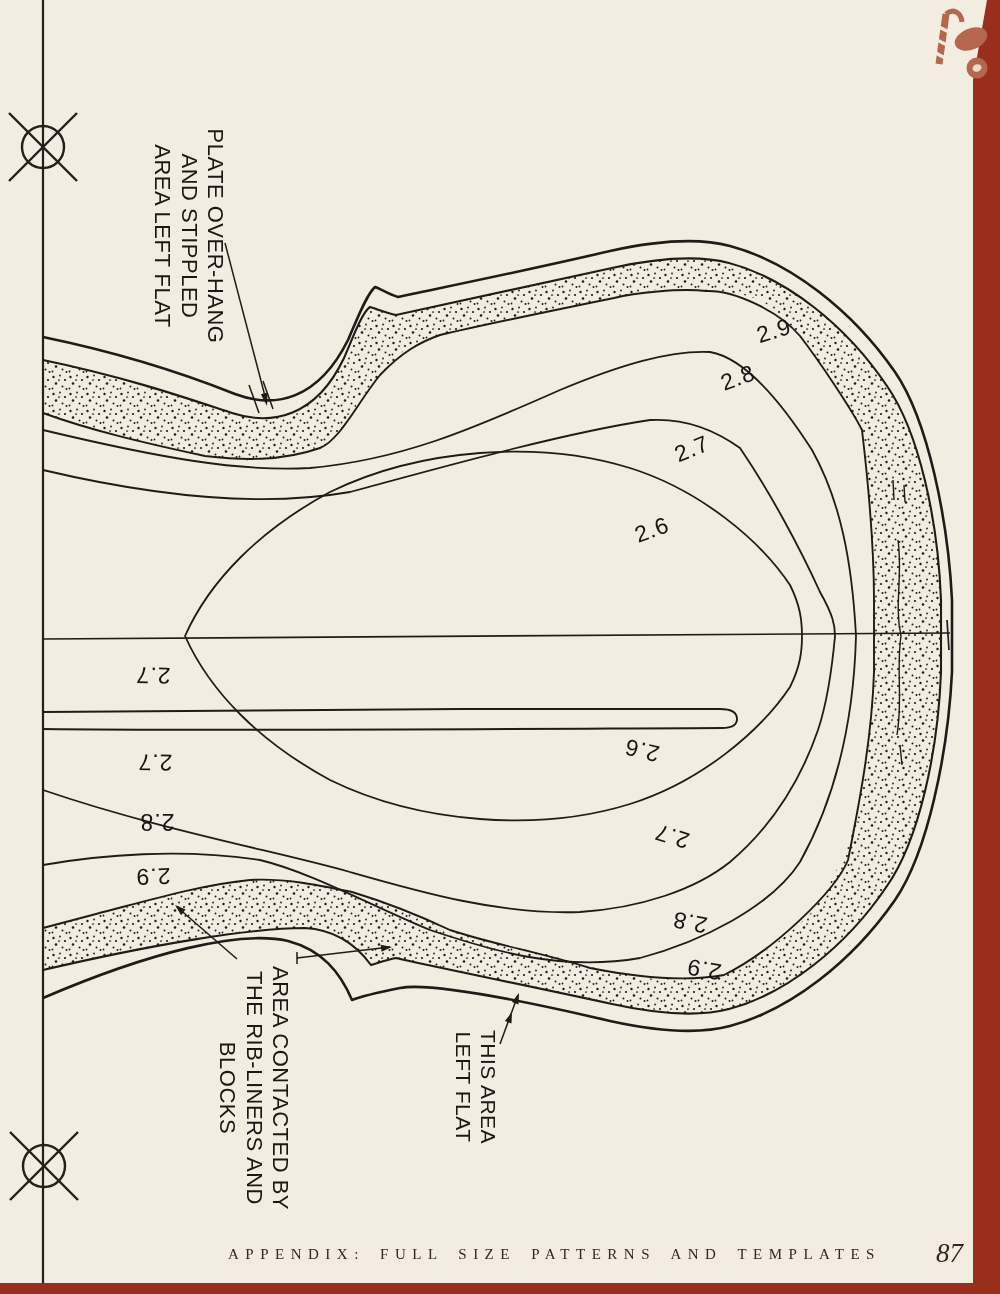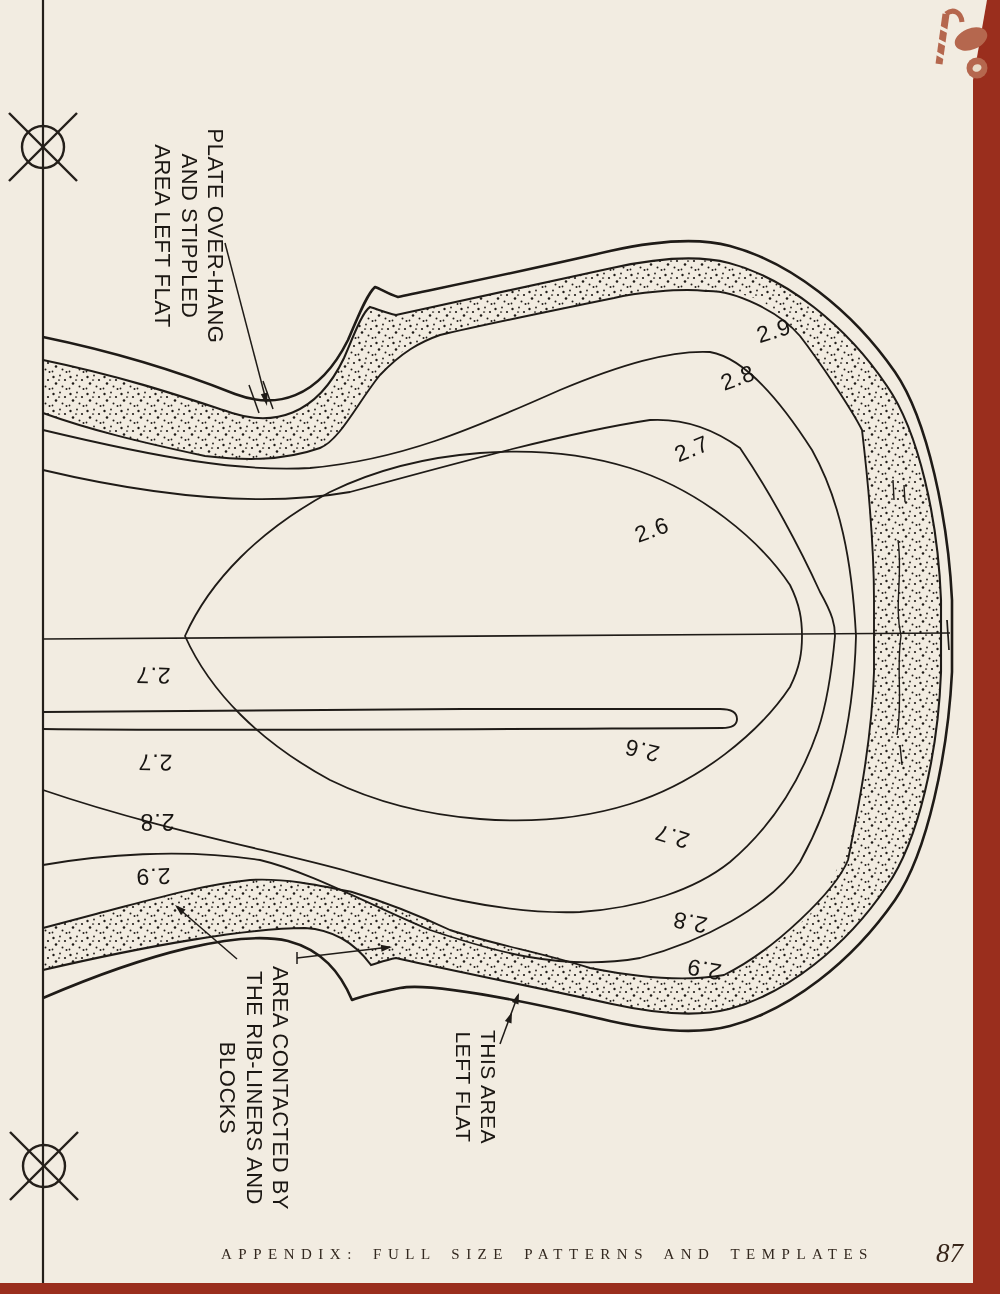--- a/index.html
+++ b/index.html
@@ -13,21 +13,21 @@
   .annotation{
     position:absolute;text-align:center;white-space:nowrap;
     color:#1b1713;font-weight:500;line-height:1.2;letter-spacing:.5px;
   }
   .annotation .ln{display:block;}
   .contour-label{
     position:absolute;color:#181512;font-size:23px;letter-spacing:1px;
     font-weight:400;white-space:nowrap;
   }
   #footer{
-    position:absolute;left:221px;top:1246px;width:720px;
+    position:absolute;left:228px;top:1246px;width:720px;
     font-family:"Liberation Serif", serif;
     font-size:15px;letter-spacing:6.5px;word-spacing:5px;
     color:#33281f;white-space:nowrap;
   }
   #page-number{
     position:absolute;left:936px;top:1238px;
     font-family:"Liberation Serif", serif;font-style:italic;
     font-size:27px;color:#38261a;
   }
 </style>

